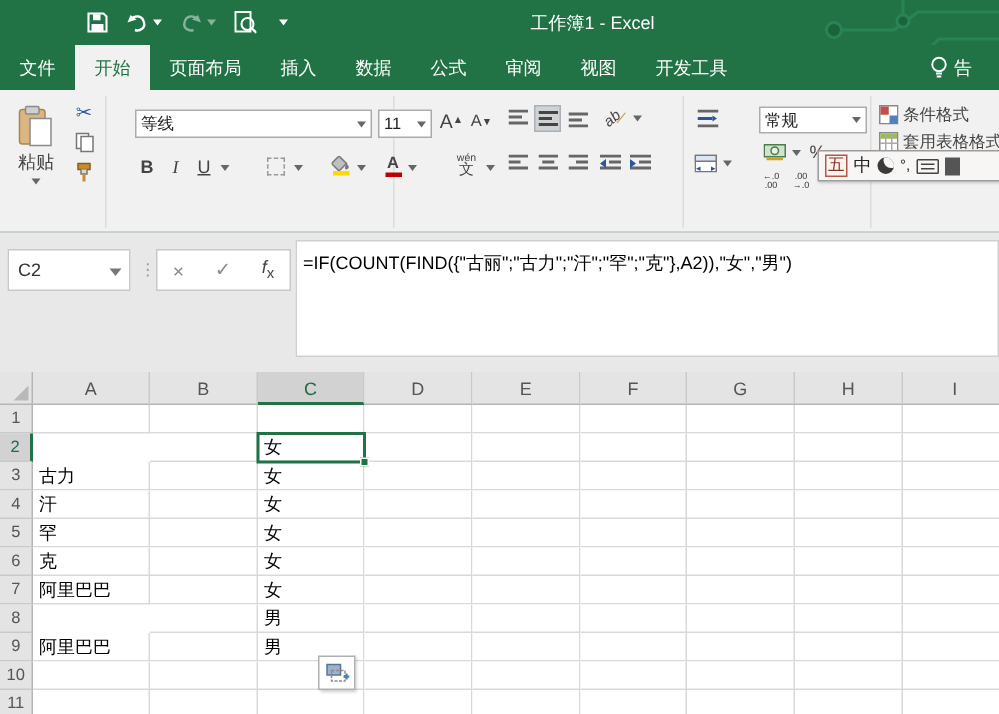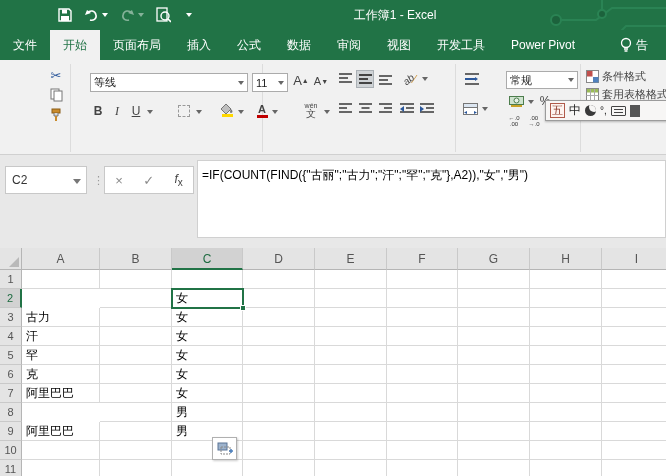--- a/index.html
+++ b/index.html
@@ -121,41 +121,49 @@
         </span>
     </div>
     <div class="wtitle">工作簿1 - Excel</div>
   </div>
 
   <div class="tabsrow">
     <span class="rtab">文件</span>
     <span class="rtab active">开始</span>
     <span class="rtab">页面布局</span>
     <span class="rtab">插入</span>
+    <span class="rtab">数据</span>
     <span class="rtab">公式</span>
-    <span class="rtab">数据</span>
     <span class="rtab">审阅</span>
     <span class="rtab">视图</span>
     <span class="rtab">开发工具</span>
-    <span class="rtab">Power Pivot</span>
   </div>
   <div class="tellme">
     <svg width="12" height="16" viewBox="0 0 12 16">
         <circle cx="6" cy="6" r="4.5" fill="none" stroke="#fff" stroke-width="1.3"></circle>
         <path d="M4 12h4M4.5 14h3" stroke="#fff" stroke-width="1.3"></path>
       </svg>
     <span>告</span>
   </div>
 
   <div class="ribbon">
     <div class="gsep" style="left:70px"></div>
     <div class="gsep" style="left:262px"></div>
     <div class="gsep" style="left:455px"></div>
     <div class="gsep" style="left:580px"></div>
 
+    <div class="rbtn" style="left:4px;top:4px;width:40px;height:64px;flex-direction:column">
+      <svg width="24" height="28" viewBox="0 0 24 28">
+          <rect x="1" y="3" width="17" height="23" rx="2" fill="#dbb680" stroke="#a9854f"></rect>
+          <rect x="5" y="1" width="9" height="5" rx="1" fill="#cfcfcf" stroke="#8a8a8a"></rect>
+          <rect x="8" y="9" width="14" height="18" fill="#fff" stroke="#8a8a8a"></rect>
+        </svg>
+      <span style="font-size:12px;margin-top:2px">粘贴</span>
+      <span class="dropcaret" style="margin-top:2px"></span>
+    </div>
     <div class="rbtn" style="left:46px;top:6px;width:20px;height:18px">
         <span style="font-size:13px;color:#2b579a">✂</span>
       </div>
     <div class="rbtn" style="left:46px;top:26px;width:20px;height:18px">
       <svg width="13" height="14" viewBox="0 0 13 14">
           <rect x="1" y="1" width="8" height="10" fill="#fff" stroke="#777"></rect>
           <rect x="4" y="3" width="8" height="10" fill="#fff" stroke="#777"></rect>
         </svg>
     </div>
     <div class="rbtn" style="left:46px;top:46px;width:20px;height:18px">

